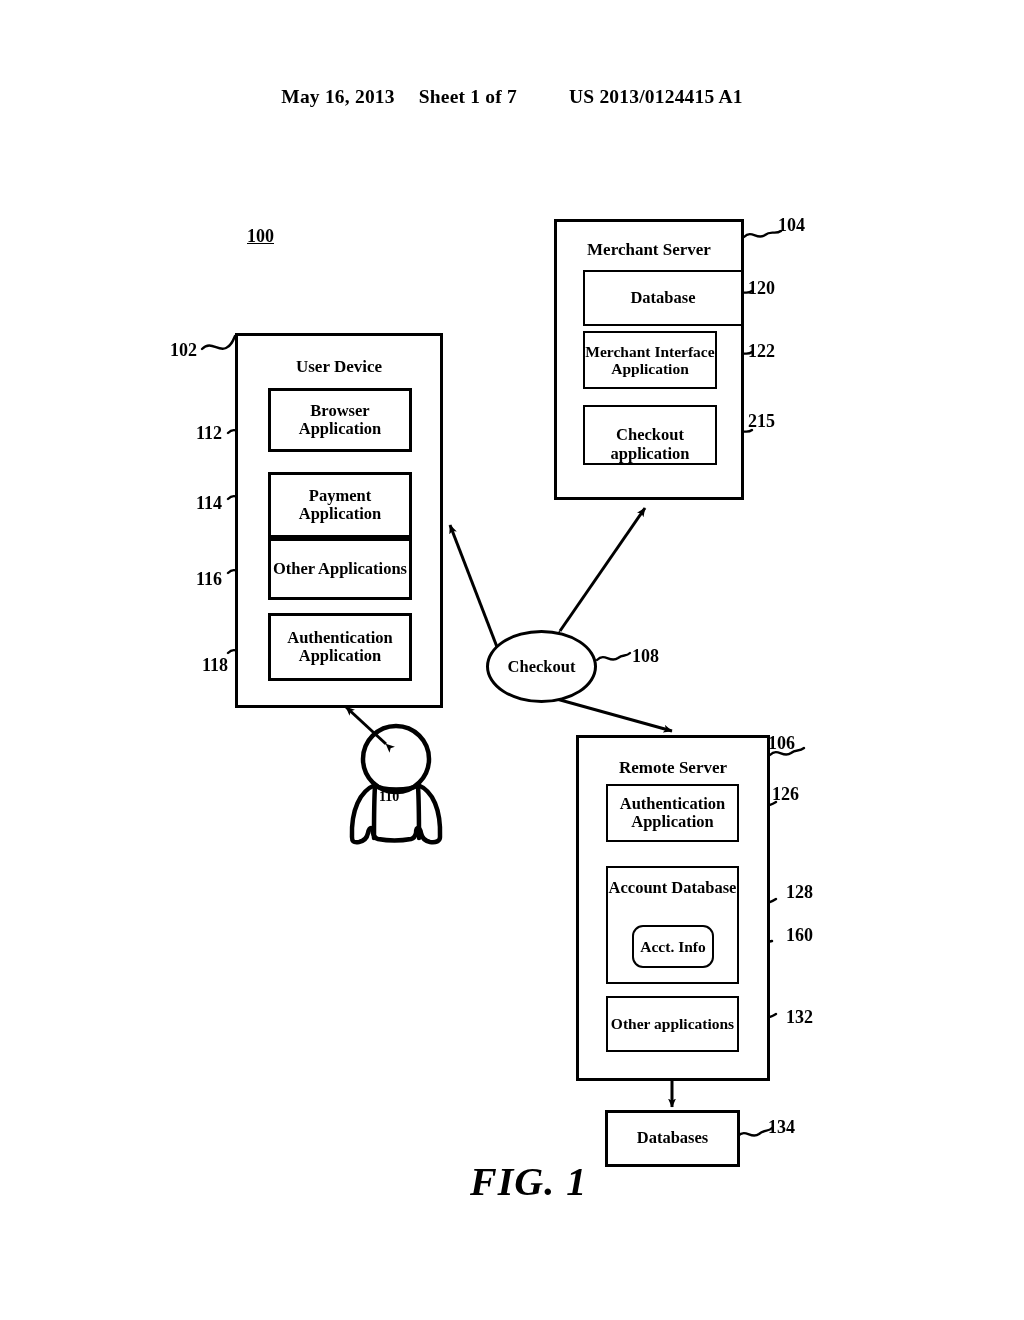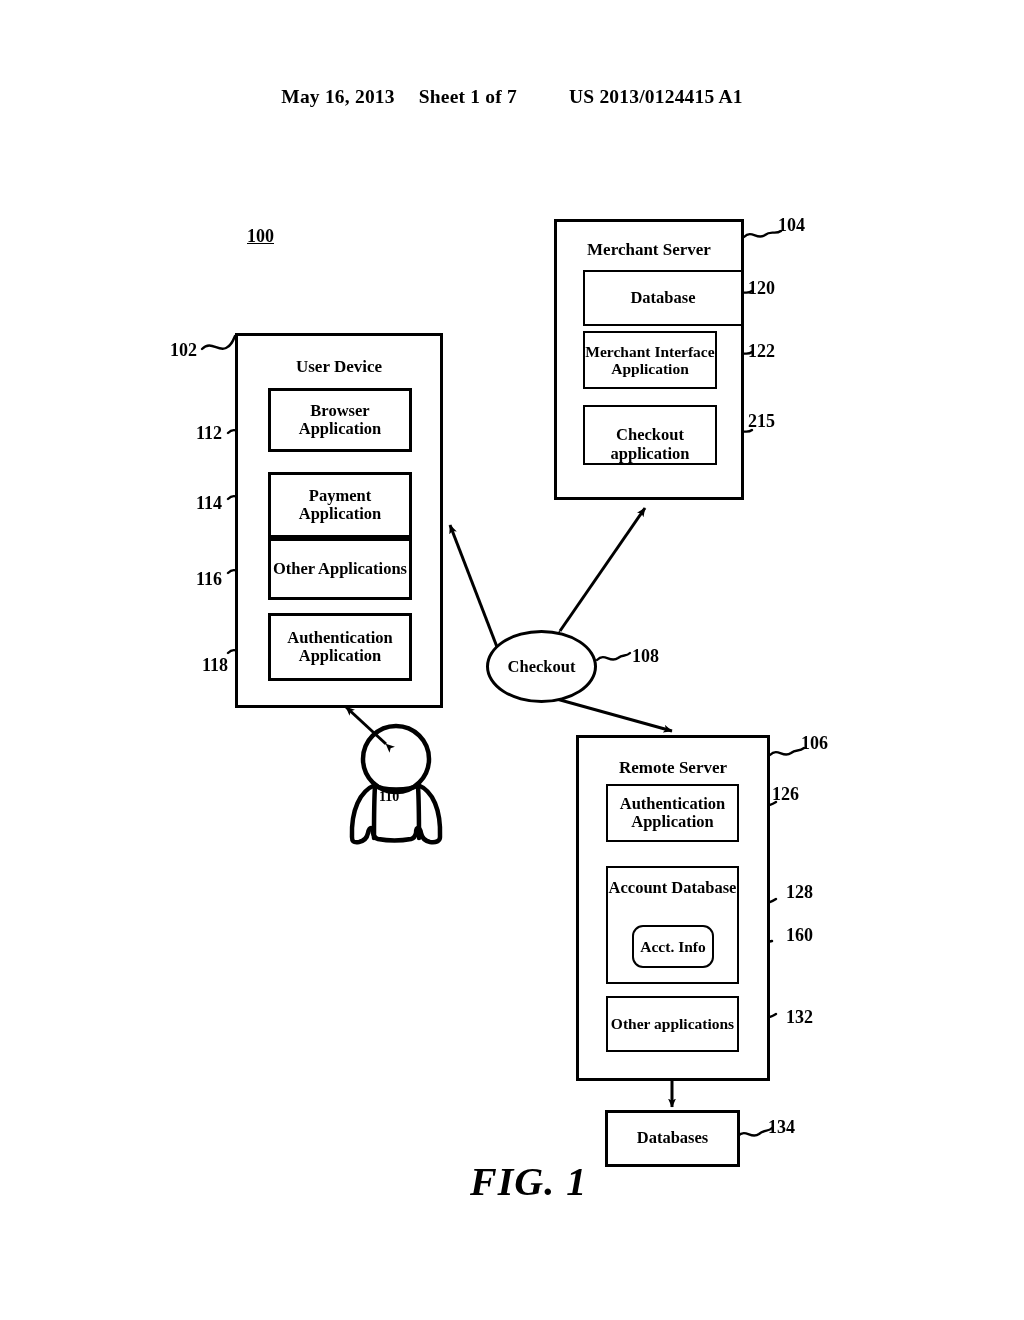--- a/index.html
+++ b/index.html
@@ -263,21 +263,21 @@
 <div class="ellipse" style="left:486px; top:630px; width:111px; height:73px;">
   <span>Checkout</span>
 </div>
 <div class="ref" style="left:632px; top:646px;">108</div>
 
 <div class="user-label" style="left:379px; top:789px;">110</div>
 
 <div class="container-box" style="left:576px; top:735px; width:194px; height:346px;">
   <div class="container-title" style="top:20px;">Remote Server</div>
 </div>
-<div class="ref" style="left:801px; top:733px;">106</div>
+<div class="ref" style="left:768px; top:733px;">106</div>
 
 <div class="box thin" style="left:606px; top:784px; width:133px; height:58px;">
   <span>
     <span>Authentication</span><br>
     <span>Application</span>
   </span>
 </div>
 <div class="ref" style="left:772px; top:784px;">126</div>
 
 <div class="box thin" style="left:606px; top:866px; width:133px; height:118px; align-items:flex-start; justify-content:center;">

